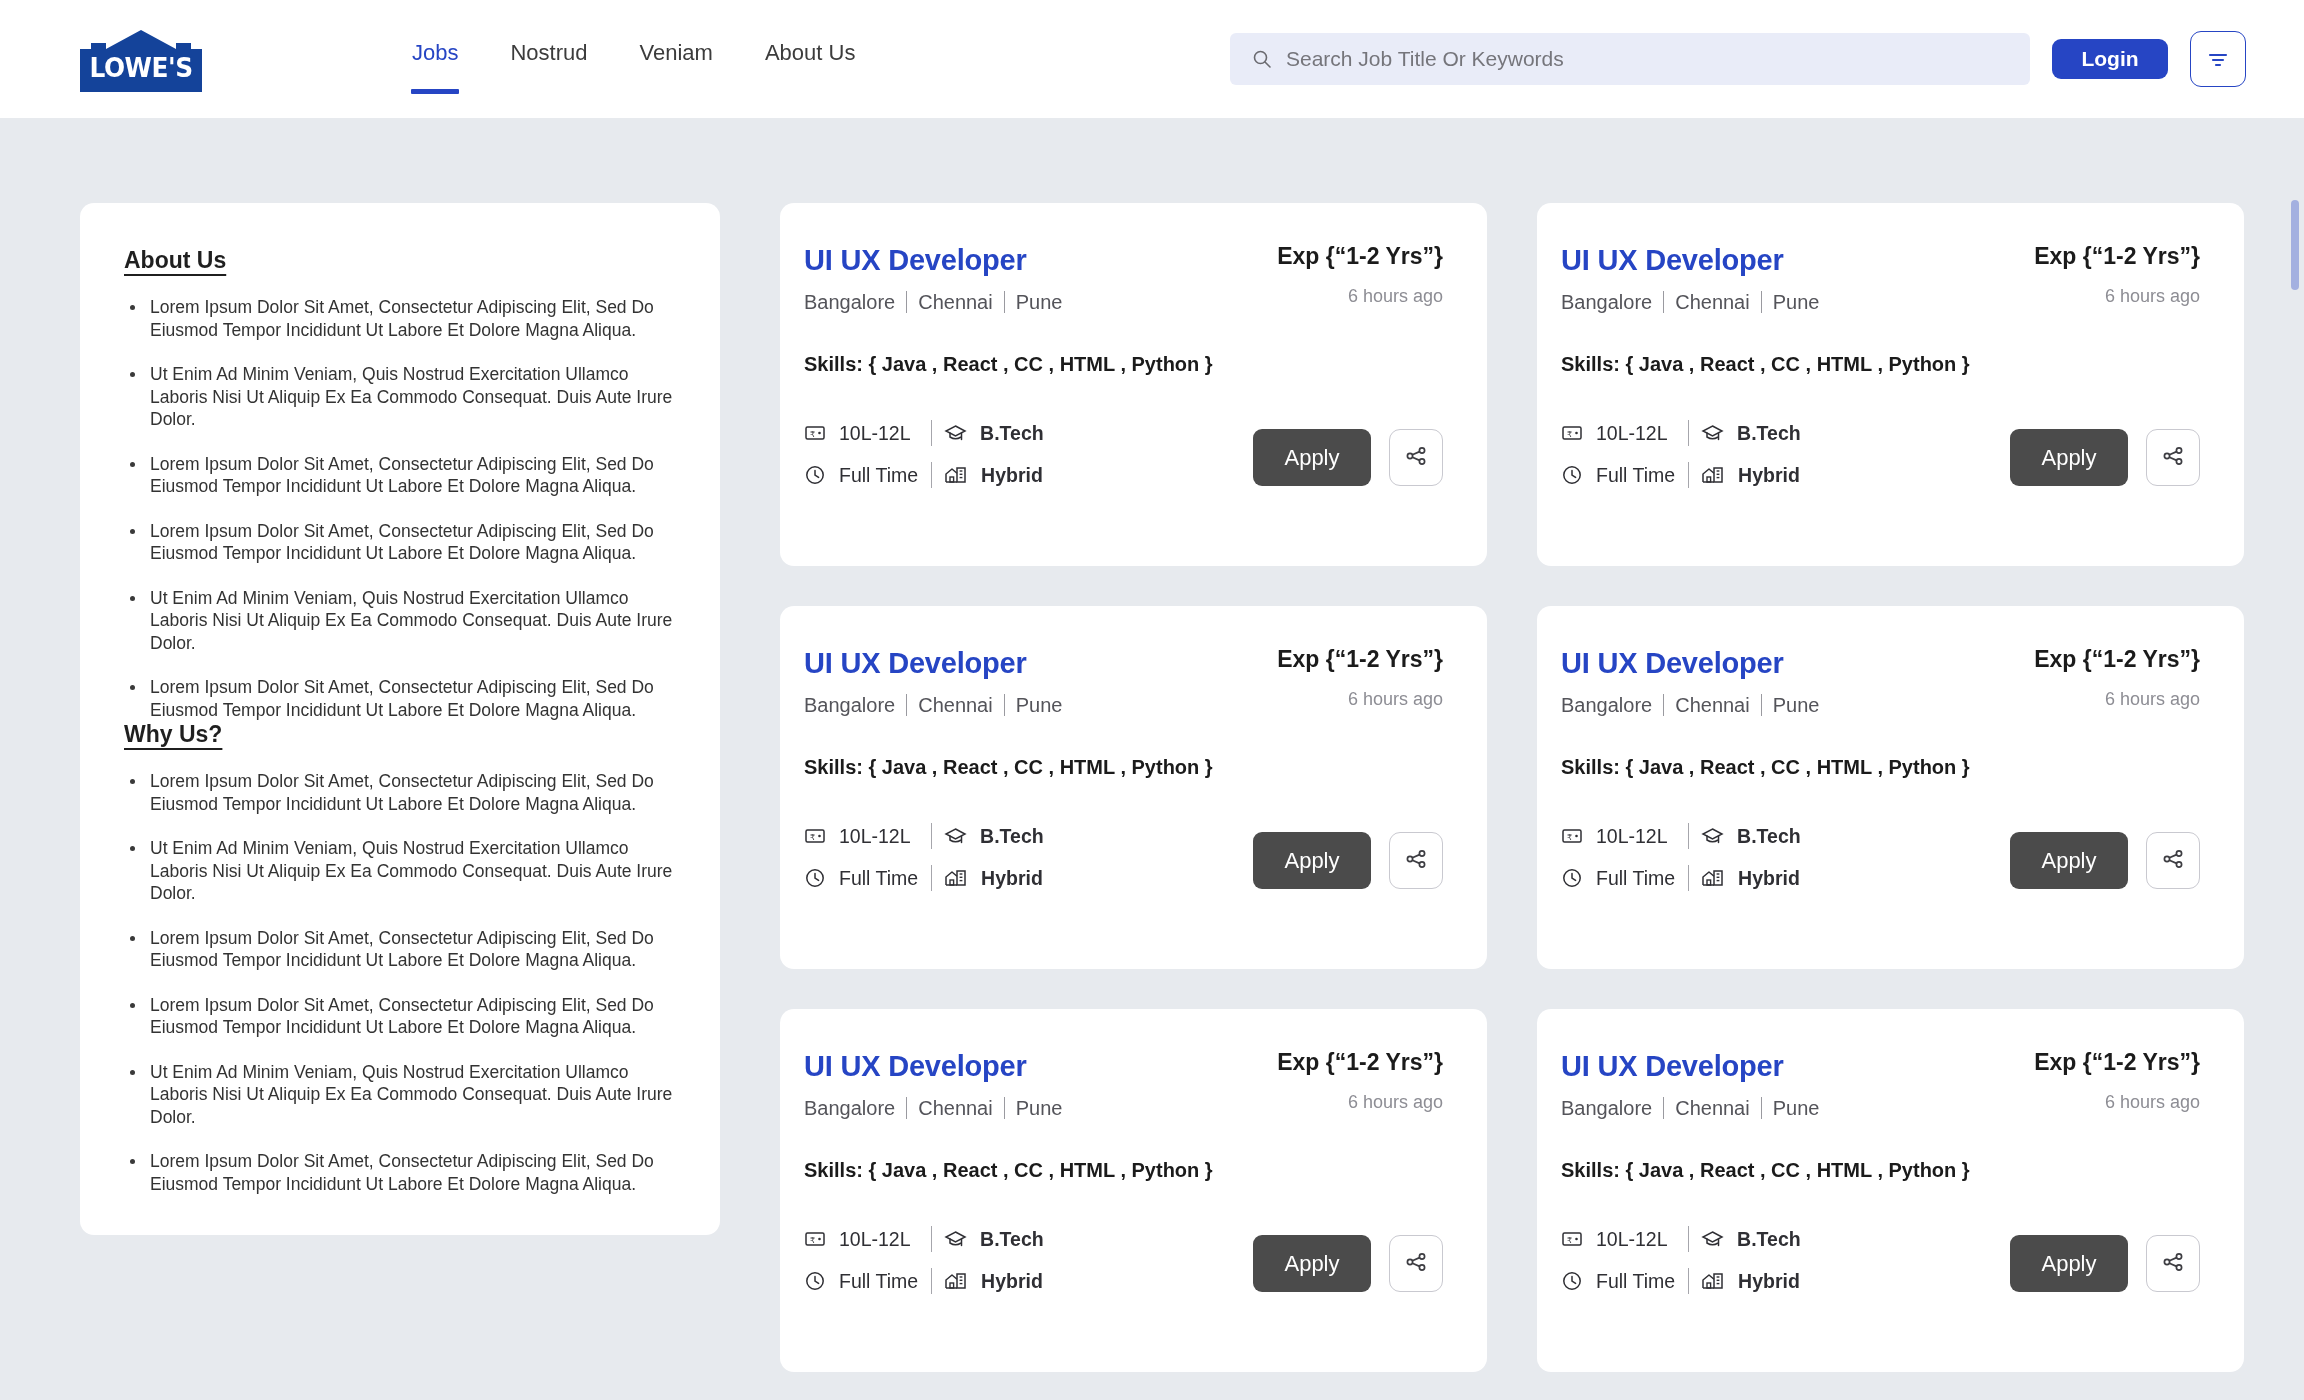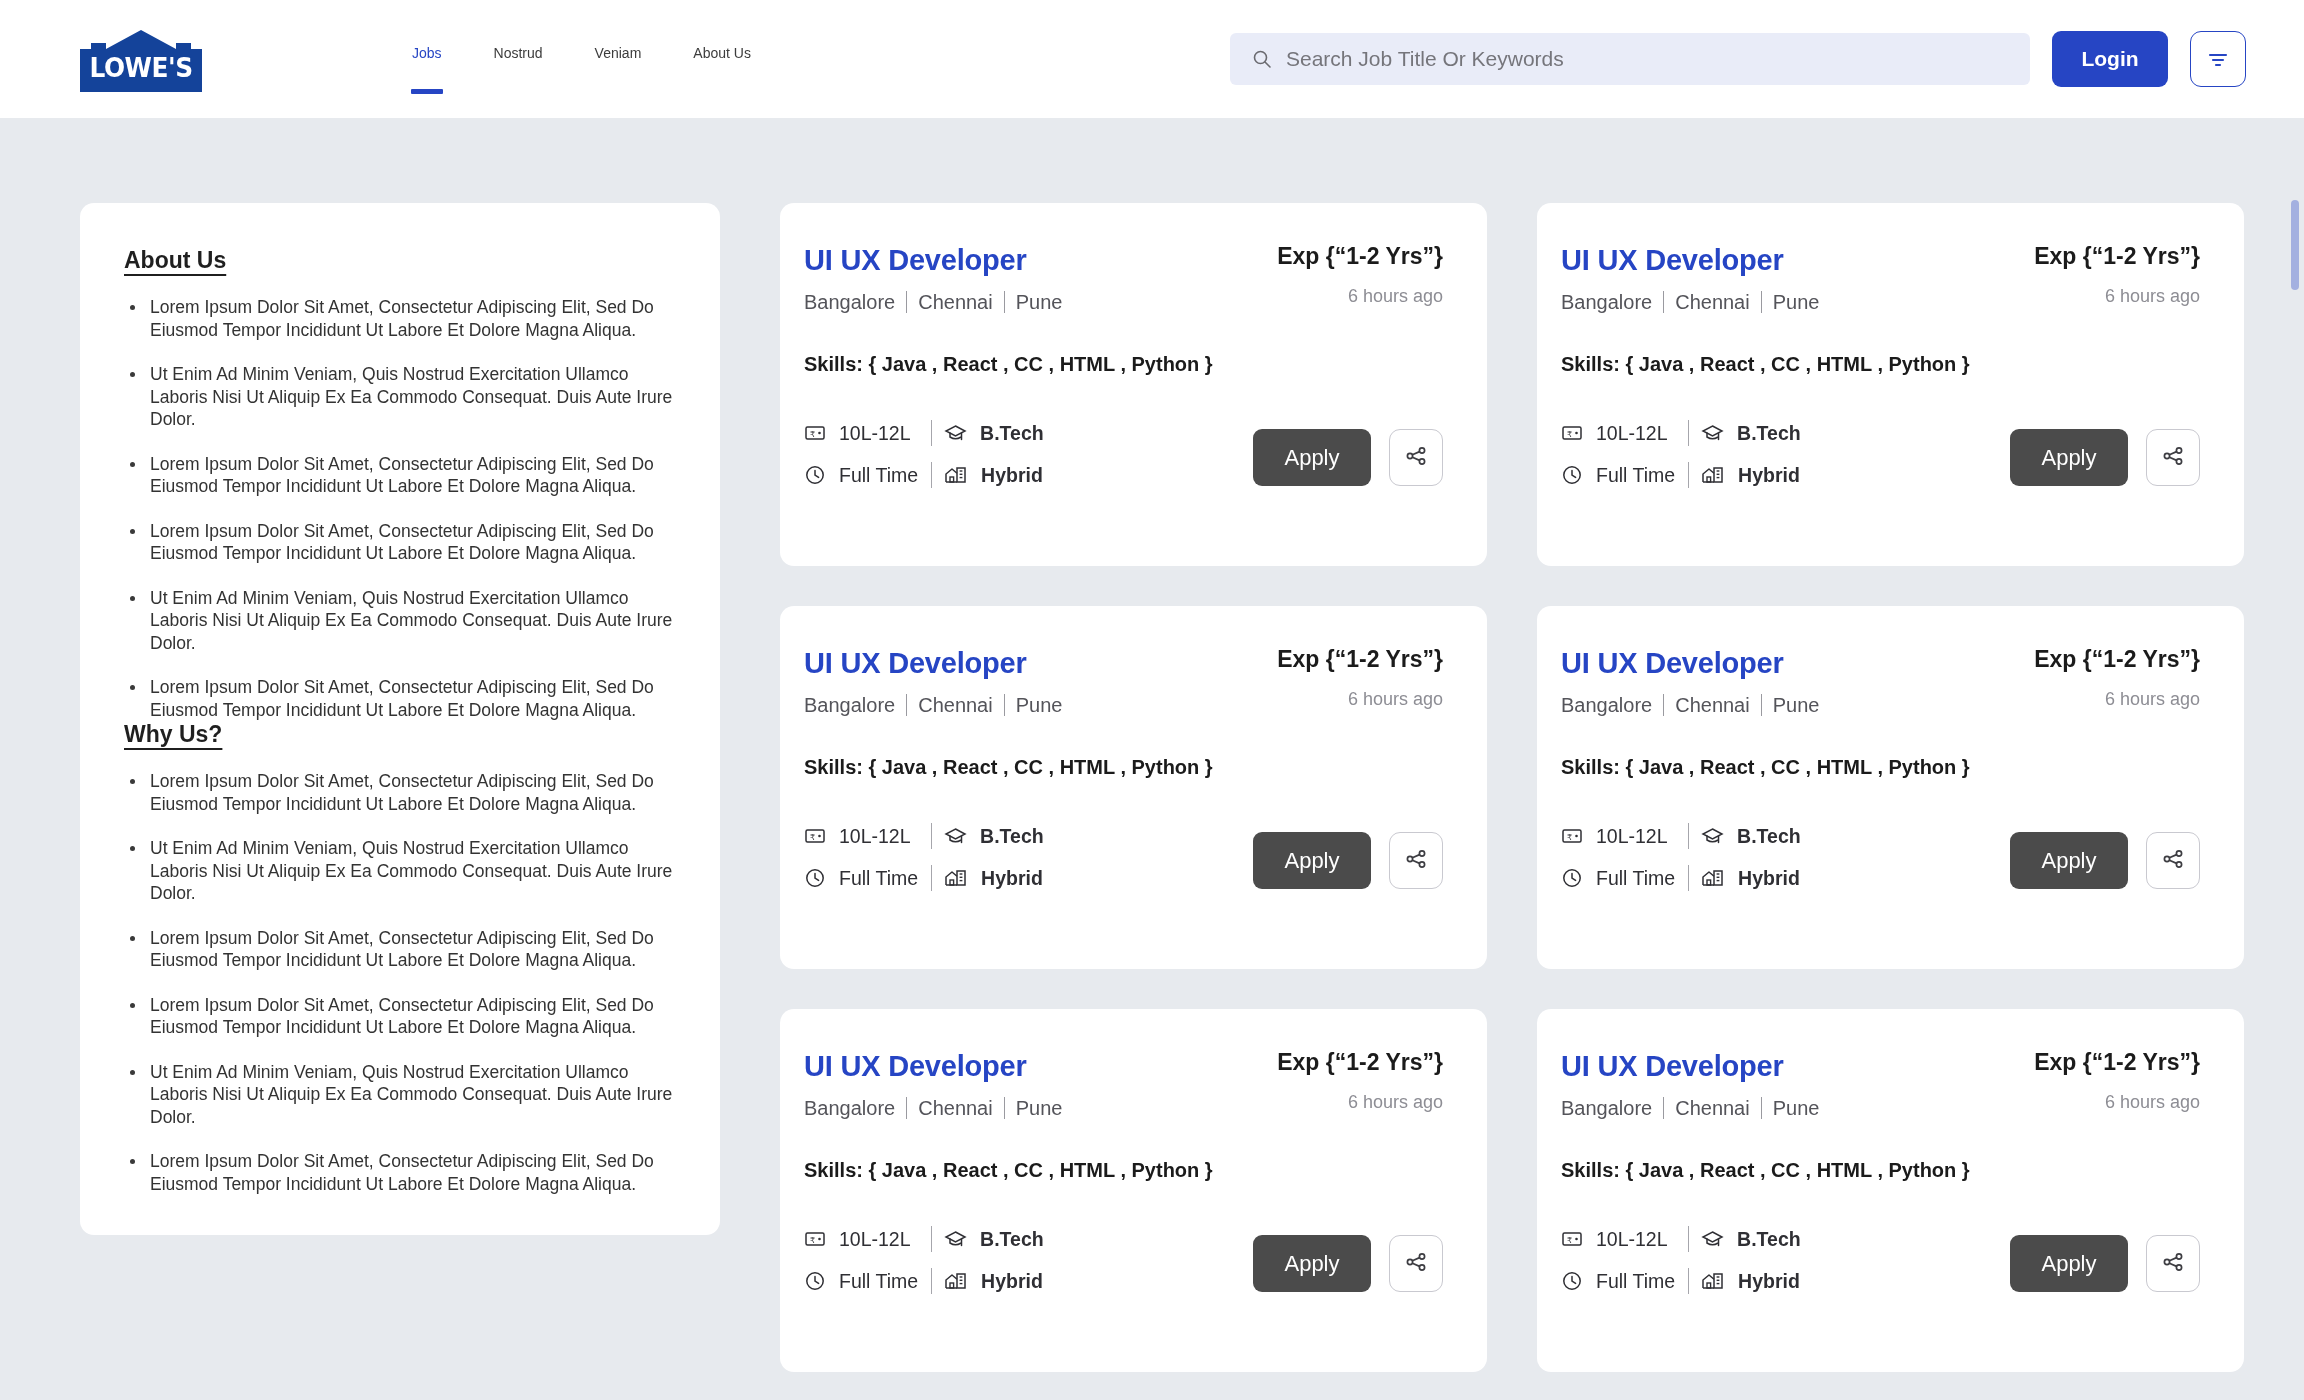--- a/index.html
+++ b/index.html
@@ -56,21 +56,21 @@
 
   .nav {
     display: flex;
     align-items: flex-start;
     gap: 52px;
     margin-left: 210px;
     height: 118px;
     padding-top: 40px;
   }
   .nav-item {
-    font-size: 14px;
+    font-size: 22px;
     color: #3c3c3c;
     line-height: 26px;
     cursor: pointer;
     position: relative;
     padding-bottom: 28px;
     white-space: nowrap;
   }
   .nav-item.active {
     color: #2645c4;
     font-weight: 400;
@@ -110,21 +110,21 @@
     background: transparent;
     font-family: "Liberation Sans", sans-serif;
     font-size: 21px;
     color: #5d5d63;
     width: 100%;
   }
   .search-input::placeholder { color: #75757b; opacity: 1; }
 
   .login-btn {
     width: 116px;
-    height: 56px;
+    height: 40px;
     background: #2645c4;
     color: #ffffff;
     border: 0;
     border-radius: 9px;
     font-family: "Liberation Sans", sans-serif;
     font-size: 21px;
     font-weight: 700;
     cursor: pointer;
     text-align: center;
   }

